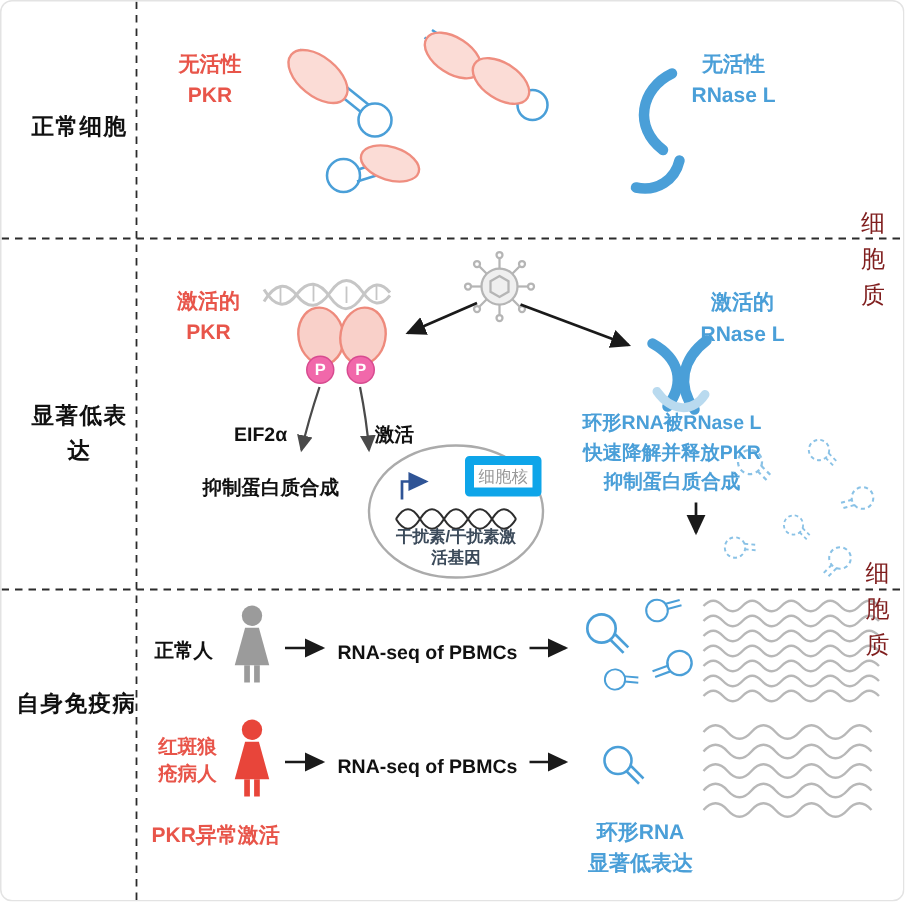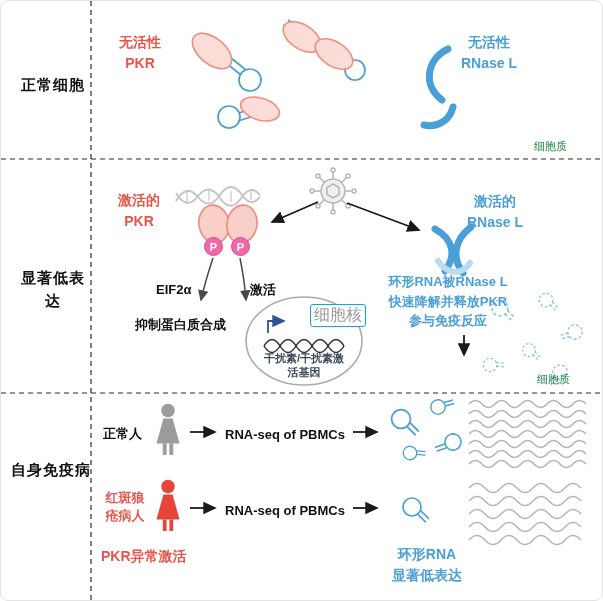--- a/index.html
+++ b/index.html
@@ -4,28 +4,28 @@
 <style>
   html,body{margin:0;padding:0;background:#fff;}
   .canvas{position:relative;width:603px;height:601px;background:#fff;border:1px solid #e3e3e3;
           border-radius:8px;overflow:hidden;box-sizing:border-box;
           font-family:"Liberation Sans",sans-serif;}
   .art{position:absolute;left:0;top:0;}
   .t{position:absolute;white-space:pre-line;color:#111;line-height:1.5;}
   .b{font-weight:bold;}
   .red{color:#e8554a;}
   .blue{color:#4a9fd8;}
-  .gray{color:#15803d;font-size:11px;}
+  .gray{color:#7f1d1d;font-size:16px;margin-left:40px;}
   .ctr{text-align:center;}
   .rowlabel{font-size:15px;font-weight:bold;letter-spacing:1px;color:#111;}
   .f14{font-size:14px;} .f13{font-size:13px;} .f11{font-size:11px;line-height:1.3;}
   .p-badge{position:absolute;width:19px;height:19px;border-radius:50%;background:#f168aa;
            border:1.5px solid #d84b90;color:#fff;font-size:11px;font-weight:bold;
            display:flex;align-items:center;justify-content:center;box-sizing:border-box;}
-  .nucleus-tag{position:absolute;font-size:16px;color:#999;border:1px solid #0ea5e9;
+  .nucleus-tag{position:absolute;font-size:11px;color:#999;border:6px solid #0ea5e9;
            border-radius:3px;padding:0 3px;background:#fff;}
   .isg{color:#3b4a5a;}
   
   .rna{stroke:#4a9fd8;stroke-width:1.7;fill:none;}
   .pkr{fill:#fbdcd6;stroke:#ef8e80;stroke-width:1.6;}
   .arcB{stroke:#4a9fd8;stroke-width:7;fill:none;stroke-linecap:round;}
   .arcL{stroke:#b9daef;stroke-width:6;fill:none;stroke-linecap:round;}
   .grayline{stroke:#c6c6c6;stroke-width:2;fill:none;}
   .rung{stroke:#c6c6c6;stroke-width:1.2;}
   .virus{stroke:#b5b5b5;fill:none;stroke-width:1.5;}
@@ -223,21 +223,21 @@
   <div class="p-badge" style="left:203px;top:236px;">P</div>
   <div class="p-badge" style="left:230px;top:236px;">P</div>
   <div class="t b f13" style="left:155px;top:279px;">EIF2α</div>
   <div class="t b f13" style="left:249px;top:279px;">激活</div>
   <div class="t b f13" style="left:134px;top:314px;">抑制蛋白质合成</div>
   <div class="nucleus-tag" style="left:309px;top:303px;">细胞核</div>
   <div class="t b isg ctr f11" style="left:255px;top:350px;width:96px;">干扰素/干扰素激
 活基因</div>
   <div class="t b blue ctr f13" style="left:382px;top:271px;width:130px;">环形RNA被RNase L
 快速降解并释放PKR
-参与免疫反应</div>
+抑制蛋白质合成</div>
   <div class="t gray" style="left:536px;top:370px;">细胞质</div>
 
   <div class="t rowlabel ctr" style="left:10px;top:458px;width:80px;">自身免疫病</div>
   <div class="t b f13" style="left:102px;top:423px;">正常人</div>
   <div class="t b red ctr f13" style="left:96px;top:488px;width:56px;line-height:1.4;">红斑狼
 疮病人</div>
   <div class="t b f13" style="left:224px;top:424px;">RNA-seq of PBMCs</div>
   <div class="t b f13" style="left:224px;top:500px;">RNA-seq of PBMCs</div>
   <div class="t b red f14" style="left:100px;top:545px;">PKR异常激活</div>
   <div class="t b blue ctr f14" style="left:378px;top:543px;width:96px;">环形RNA

